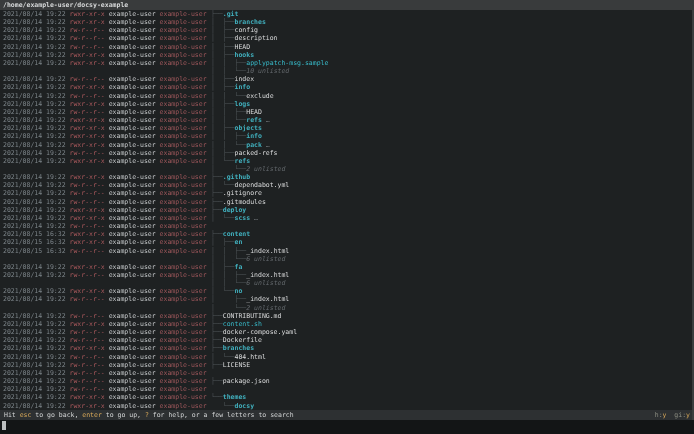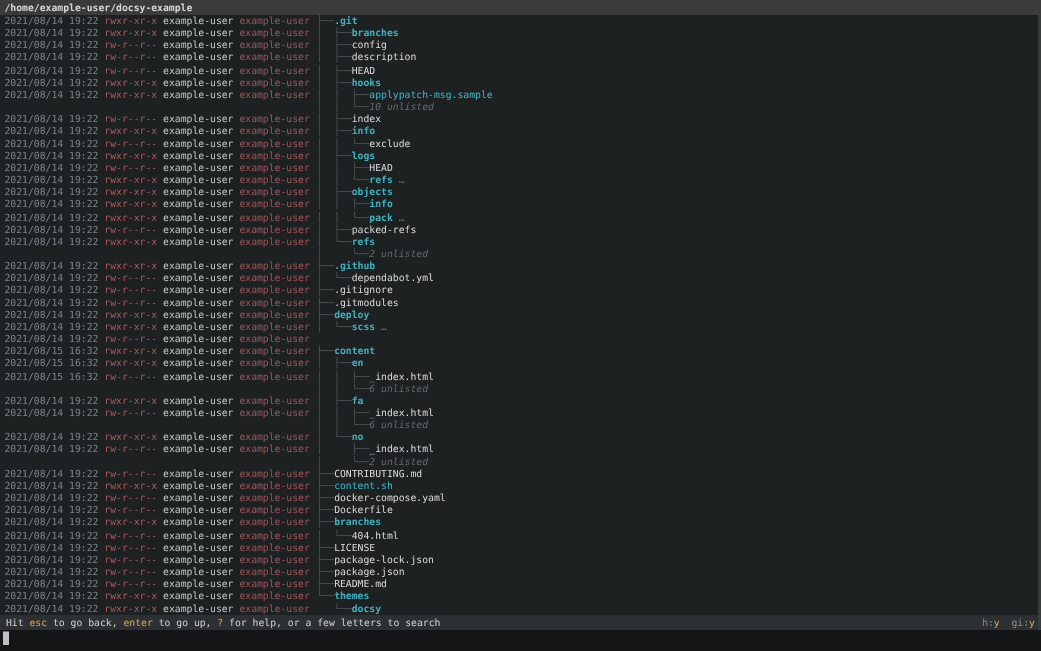--- a/index.html
+++ b/index.html
@@ -97,23 +97,23 @@
     <div class="row"><span class="meta"><span class="c-date">2021/08/14 19:22</span> <span class="c-perm">rwxr-xr-x</span> <span class="c-owner">example-user</span> <span class="c-group">example-user</span></span><span class="treecell"><span class="c-tree">│  └──</span><span class="c-dir">no</span></span></div>
     <div class="row"><span class="meta"><span class="c-date">2021/08/14 19:22</span> <span class="c-perm">rw-r--r--</span> <span class="c-owner">example-user</span> <span class="c-group">example-user</span></span><span class="treecell"><span class="c-tree">│     ├──</span><span class="c-file">_index.html</span></span></div>
     <div class="row"><span class="meta"></span><span class="treecell"><span class="c-tree">│     └──</span><span class="c-unlisted">2 unlisted</span></span></div>
     <div class="row"><span class="meta"><span class="c-date">2021/08/14 19:22</span> <span class="c-perm">rw-r--r--</span> <span class="c-owner">example-user</span> <span class="c-group">example-user</span></span><span class="treecell"><span class="c-tree">├──</span><span class="c-file">CONTRIBUTING.md</span></span></div>
     <div class="row"><span class="meta"><span class="c-date">2021/08/14 19:22</span> <span class="c-perm">rwxr-xr-x</span> <span class="c-owner">example-user</span> <span class="c-group">example-user</span></span><span class="treecell"><span class="c-tree">├──</span><span class="c-exec">content.sh</span></span></div>
     <div class="row"><span class="meta"><span class="c-date">2021/08/14 19:22</span> <span class="c-perm">rw-r--r--</span> <span class="c-owner">example-user</span> <span class="c-group">example-user</span></span><span class="treecell"><span class="c-tree">├──</span><span class="c-file">docker-compose.yaml</span></span></div>
     <div class="row"><span class="meta"><span class="c-date">2021/08/14 19:22</span> <span class="c-perm">rw-r--r--</span> <span class="c-owner">example-user</span> <span class="c-group">example-user</span></span><span class="treecell"><span class="c-tree">├──</span><span class="c-file">Dockerfile</span></span></div>
     <div class="row"><span class="meta"><span class="c-date">2021/08/14 19:22</span> <span class="c-perm">rwxr-xr-x</span> <span class="c-owner">example-user</span> <span class="c-group">example-user</span></span><span class="treecell"><span class="c-tree">├──</span><span class="c-dir">branches</span></span></div>
     <div class="row"><span class="meta"><span class="c-date">2021/08/14 19:22</span> <span class="c-perm">rw-r--r--</span> <span class="c-owner">example-user</span> <span class="c-group">example-user</span></span><span class="treecell"><span class="c-tree">│  └──</span><span class="c-file">404.html</span></span></div>
     <div class="row"><span class="meta"><span class="c-date">2021/08/14 19:22</span> <span class="c-perm">rw-r--r--</span> <span class="c-owner">example-user</span> <span class="c-group">example-user</span></span><span class="treecell"><span class="c-tree">├──</span><span class="c-file">LICENSE</span></span></div>
-    <div class="row"><span class="meta"><span class="c-date">2021/08/14 19:22</span> <span class="c-perm">rw-r--r--</span> <span class="c-owner">example-user</span> <span class="c-group">example-user</span></span><span class="treecell"><span class="c-tree">├──</span><span class="c-file">package-lock.json</span></span></div>
+    <div class="row"><span class="meta"><span class="c-date">2021/08/14 19:22</span> <span class="c-perm">rw-r--r--</span> <span class="c-owner">example-user</span> <span class="c-group">example-user</span></span></div>
     <div class="row"><span class="meta"><span class="c-date">2021/08/14 19:22</span> <span class="c-perm">rw-r--r--</span> <span class="c-owner">example-user</span> <span class="c-group">example-user</span></span><span class="treecell"><span class="c-tree">├──</span><span class="c-file">package.json</span></span></div>
-    <div class="row"><span class="meta"><span class="c-date">2021/08/14 19:22</span> <span class="c-perm">rw-r--r--</span> <span class="c-owner">example-user</span> <span class="c-group">example-user</span></span><span class="treecell"><span class="c-tree">├──</span><span class="c-file">README.md</span></span></div>
+    <div class="row"><span class="meta"><span class="c-date">2021/08/14 19:22</span> <span class="c-perm">rw-r--r--</span> <span class="c-owner">example-user</span> <span class="c-group">example-user</span></span></div>
     <div class="row"><span class="meta"><span class="c-date">2021/08/14 19:22</span> <span class="c-perm">rwxr-xr-x</span> <span class="c-owner">example-user</span> <span class="c-group">example-user</span></span><span class="treecell"><span class="c-tree">└──</span><span class="c-dir">themes</span></span></div>
     <div class="row"><span class="meta"><span class="c-date">2021/08/14 19:22</span> <span class="c-perm">rwxr-xr-x</span> <span class="c-owner">example-user</span> <span class="c-group">example-user</span></span><span class="treecell"><span class="c-tree">   └──</span><span class="c-dir">docsy</span></span></div>
   </div>
 
 <div class="statusbar">
   <span>Hit <span class="statuskey">esc</span> to go back, <span class="statuskey">enter</span> to go up, <span class="statuskey">?</span> for help, or a few letters to search</span>
   <span class="flags"><span class="flag-label">h:</span><span class="flag-value">y</span>  <span class="flag-label">gi:</span><span class="flag-value">y</span></span>
 </div>
 
 <div class="inputbar">

